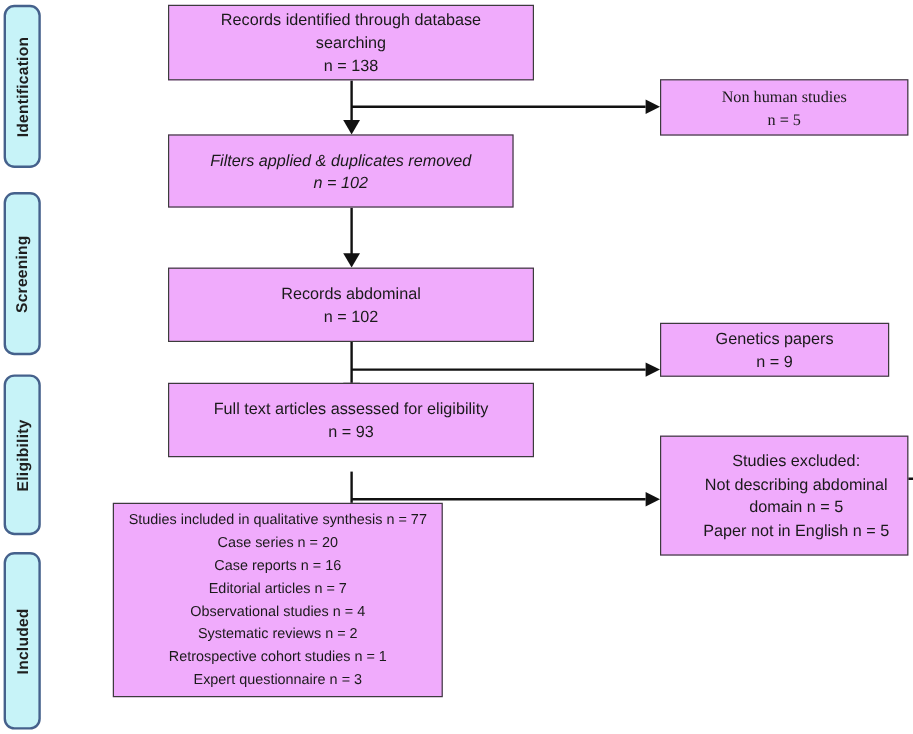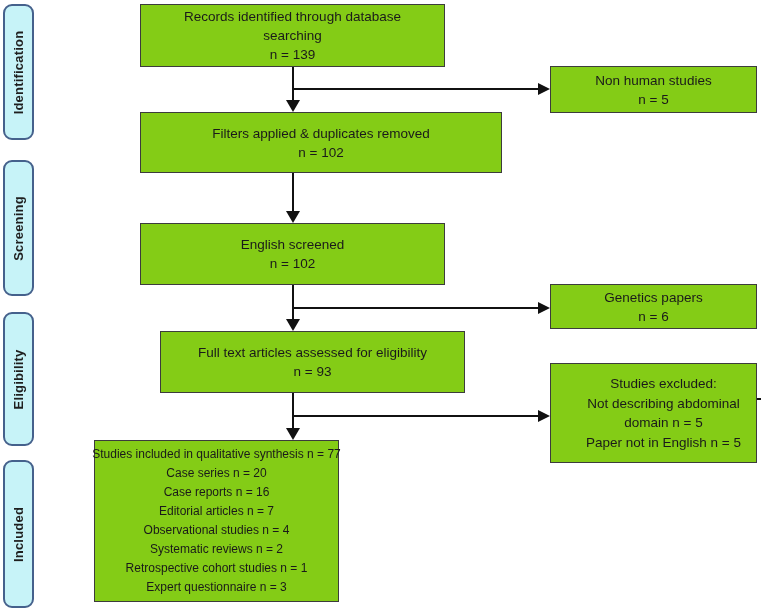--- a/index.html
+++ b/index.html
@@ -32,21 +32,21 @@
     transform:rotate(-90deg);
     white-space:nowrap;
     font-size:13px;
     font-weight:bold;
     color:#1f1f1f;
     letter-spacing:0.2px;
   }
   .fbox{
     position:absolute;
     box-sizing:border-box;
-    background:#84cc16;
+    background:#f0abfc;
     border:1.5px solid var(--box-border);
     display:flex;flex-direction:column;
     align-items:center;justify-content:center;
   }
   .fbox .ln{
     line-height:19px;
     font-size:13.5px;
     white-space:nowrap;
   }
   #box-included .ln{
@@ -111,57 +111,57 @@
   <div class="stage" style="top:312px;height:134px;">
     <span>Eligibility</span>
   </div>
   <div class="stage" style="top:460px;height:148px;">
     <span>Included</span>
   </div>
 
   <div class="fbox" style="left:140px;top:4px;width:305px;height:63px;">
     <div class="ln">Records identified through database</div>
     <div class="ln">searching</div>
-    <div class="ln">n = 139</div>
+    <div class="ln">n = 138</div>
   </div>
 
-  <div class="fbox" style="left:140px;top:112px;width:362px;height:61px;">
+  <div class="fbox" style="left:140px;top:112px;width:288px;height:61px;font-style:italic;">
     <div class="ln">Filters applied &amp; duplicates removed</div>
     <div class="ln">n = 102</div>
   </div>
 
   <div class="fbox" style="left:140px;top:223px;width:305px;height:62px;">
-    <div class="ln">English screened</div>
+    <div class="ln">Records abdominal</div>
     <div class="ln">n = 102</div>
   </div>
 
-  <div class="fbox" style="left:140px;top:331px;width:305px;height:62px;margin-left:20px;">
+  <div class="fbox" style="left:140px;top:319px;width:305px;height:62px;">
     <div class="ln">Full text articles assessed for eligibility</div>
     <div class="ln">n = 93</div>
   </div>
 
-  <div class="fbox" id="box-included" style="left:94px;top:440px;width:245px;height:162px;">
+  <div class="fbox" id="box-included" style="left:94px;top:419px;width:275px;height:162px;">
     <div class="ln">Studies included in qualitative synthesis n = 77</div>
     <div class="ln">Case series n = 20</div>
     <div class="ln">Case reports n = 16</div>
     <div class="ln">Editorial articles n = 7</div>
     <div class="ln">Observational studies n = 4</div>
     <div class="ln">Systematic reviews n = 2</div>
     <div class="ln">Retrospective cohort studies n = 1</div>
     <div class="ln">Expert questionnaire n = 3</div>
   </div>
 
-  <div class="fbox" style="left:550px;top:66px;width:207px;height:47px;">
+  <div class="fbox" style="left:550px;top:66px;width:207px;height:47px;font-family:Liberation Serif, serif;">
     <div class="ln">Non human studies</div>
     <div class="ln">n = 5</div>
   </div>
 
-  <div class="fbox" style="left:550px;top:284px;width:207px;height:45px;">
+  <div class="fbox" style="left:550px;top:269px;width:191px;height:45px;">
     <div class="ln">Genetics papers</div>
-    <div class="ln">n = 6</div>
+    <div class="ln">n = 9</div>
   </div>
 
   <div class="fbox" id="box-excluded" style="left:550px;top:363px;width:207px;height:100px;padding-left:20px;">
     <div class="ln">Studies excluded:</div>
     <div class="ln">Not describing abdominal</div>
     <div class="ln">domain n = 5</div>
     <div class="ln">Paper not in English n = 5</div>
   </div>
 
 </div>

